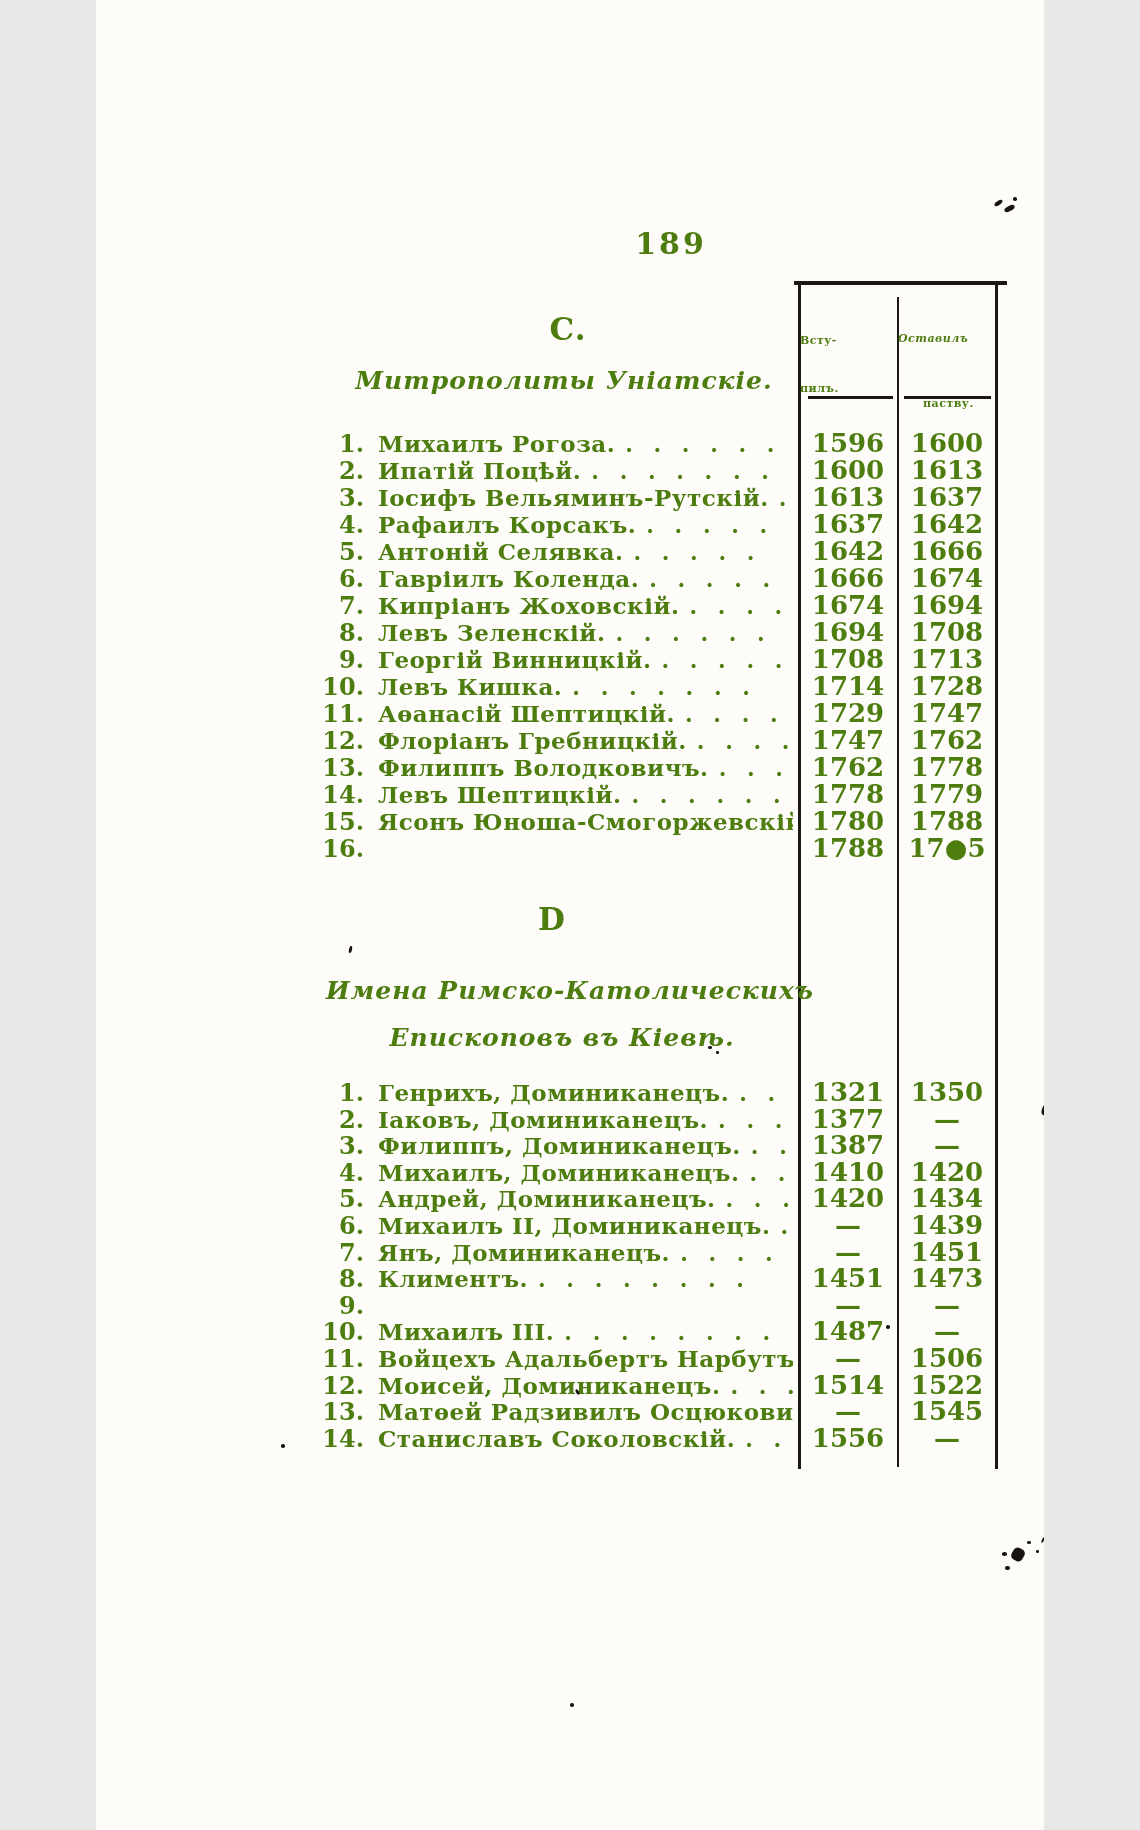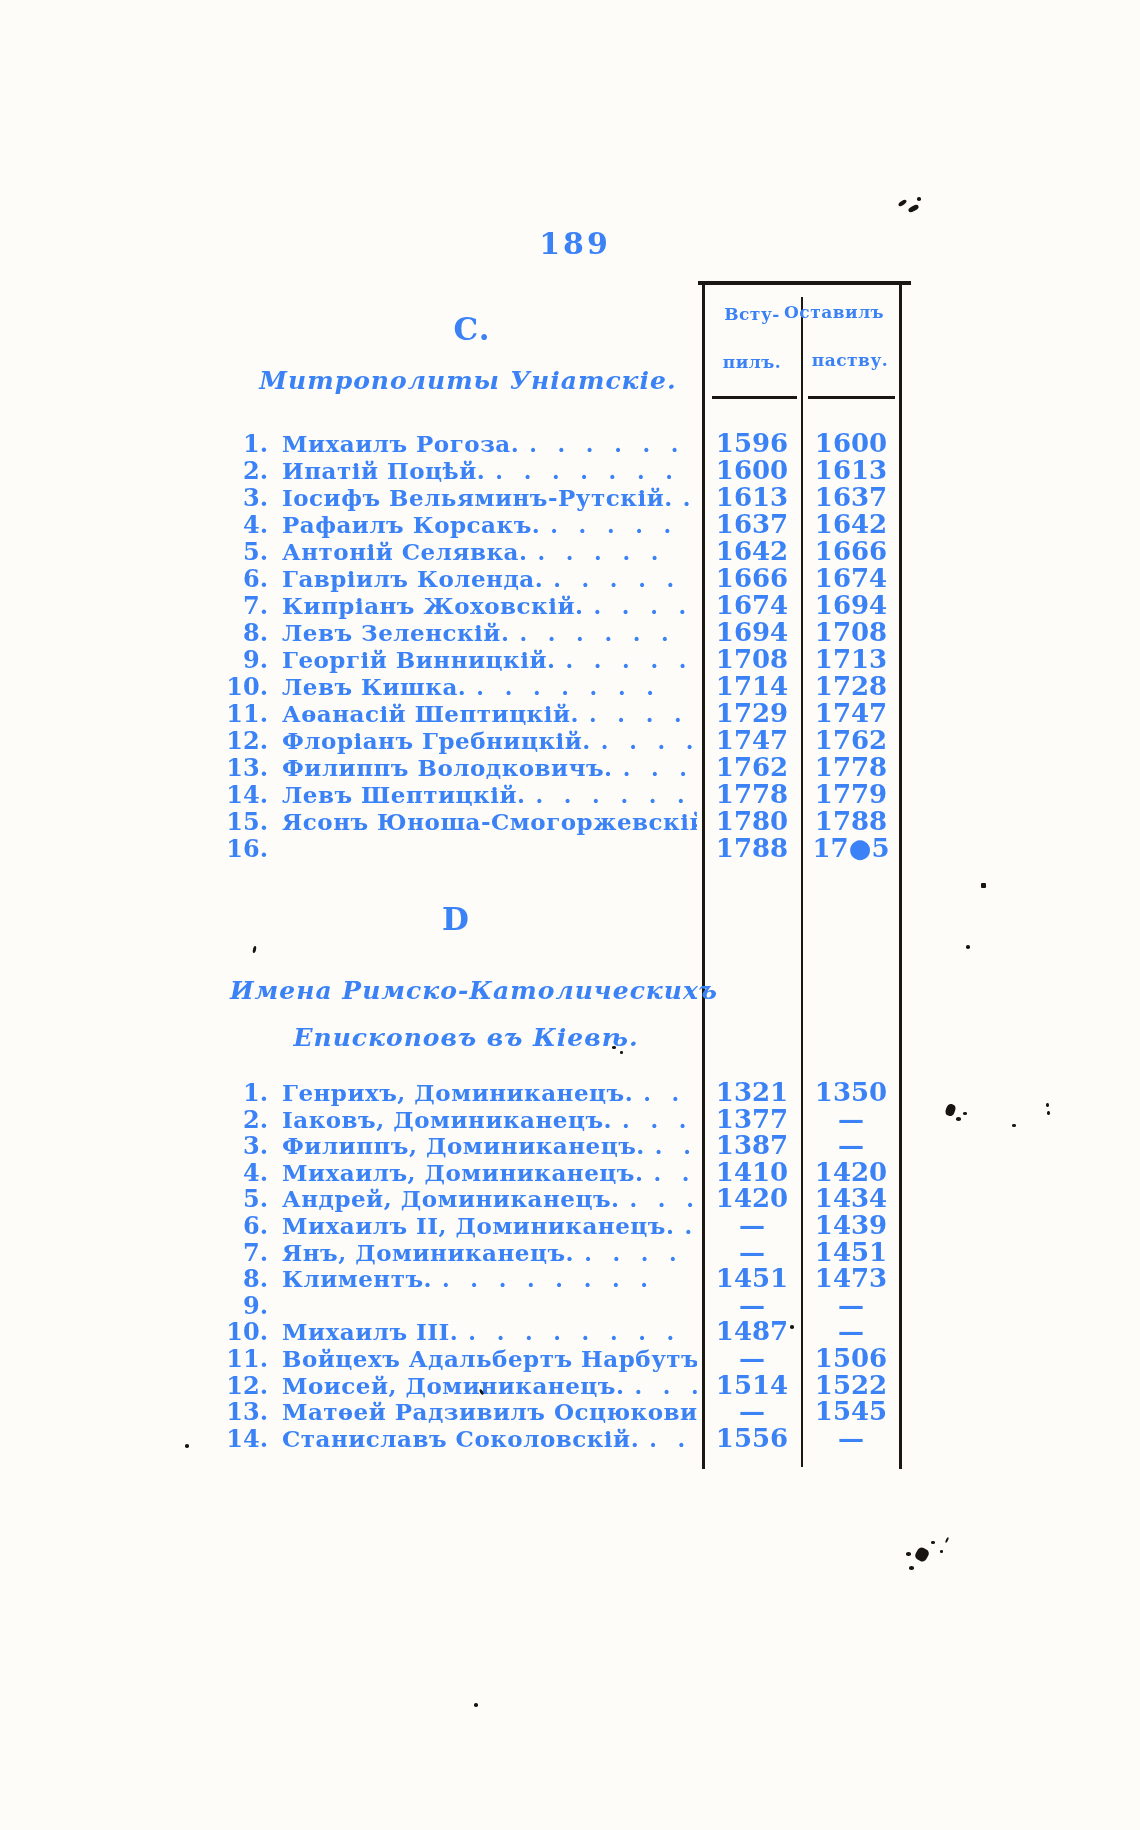--- a/index.html
+++ b/index.html
@@ -1,21 +1,21 @@
 <!DOCTYPE html>
 <html><head>
 <meta charset="utf-8">
 <style>
   html,body{margin:0;padding:0;background:#e8e8e6;}
   .page{
     position:relative;
-    width:1140px;height:1830px;
+    width:948px;height:1830px;
     margin:0 auto;
     background:#fdfcf9;
-    color:#3b82f6;
+    color:#4d7c0f;
     font-family:"DejaVu Serif", serif;
     font-weight:bold;
     overflow:hidden;
   }
   .abs{position:absolute;}
   .pagenum{
     top:226px;left:500px;width:150px;
     text-align:center;font-size:30px;letter-spacing:3px;
   }
   .sec-heading{
@@ -35,27 +35,28 @@
   
   .line{background:#1b1814;}
   .t-top{top:281px;left:698px;width:213px;height:4px;}
   .t-left{top:281px;left:702px;width:3px;height:1188px;}
   .t-right{top:283px;left:899px;width:3px;height:1186px;}
   .t-div{top:297px;left:801px;width:2px;height:1170px;}
   .t-rule1{top:396px;left:712px;width:85px;height:3px;}
   .t-rule2{top:396px;left:808px;width:87px;height:3px;}
 
   .colhdr{
-    width:96px;text-align:center;font-size:17px;letter-spacing:0.5px;
+    width:96px;font-size:11px;letter-spacing:0.5px;
     white-space:nowrap;
+    margin-top:30px;
   }
   .h1a{top:304px;left:704px;}
   .h1b{top:352px;left:704px;}
-  .h2a{top:302px;left:784px;}
-  .h2b{top:350px;left:802px;}
+  .h2a{top:302px;left:802px;font-style:italic;}
+  .h2b{top:367px;left:802px;padding-left:25px;}
 
   
   .row{
     position:absolute;left:0;width:1140px;height:27px;line-height:27px;
     white-space:nowrap;
   }
   .row .num{
     position:absolute;left:183px;width:85px;
     text-align:right;font-size:24px;
   }

